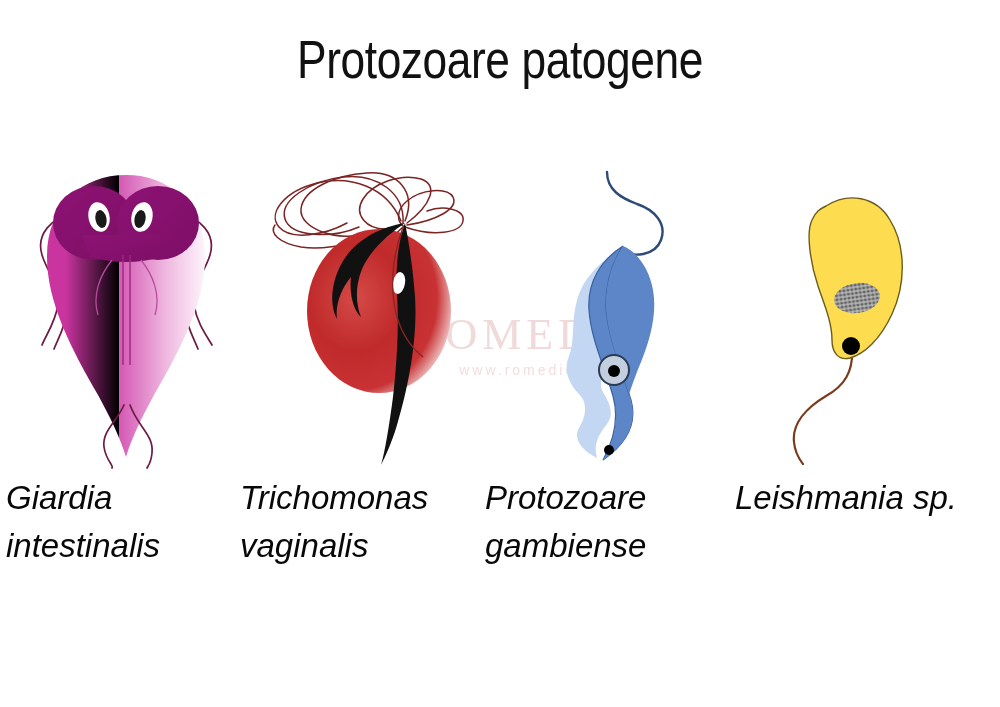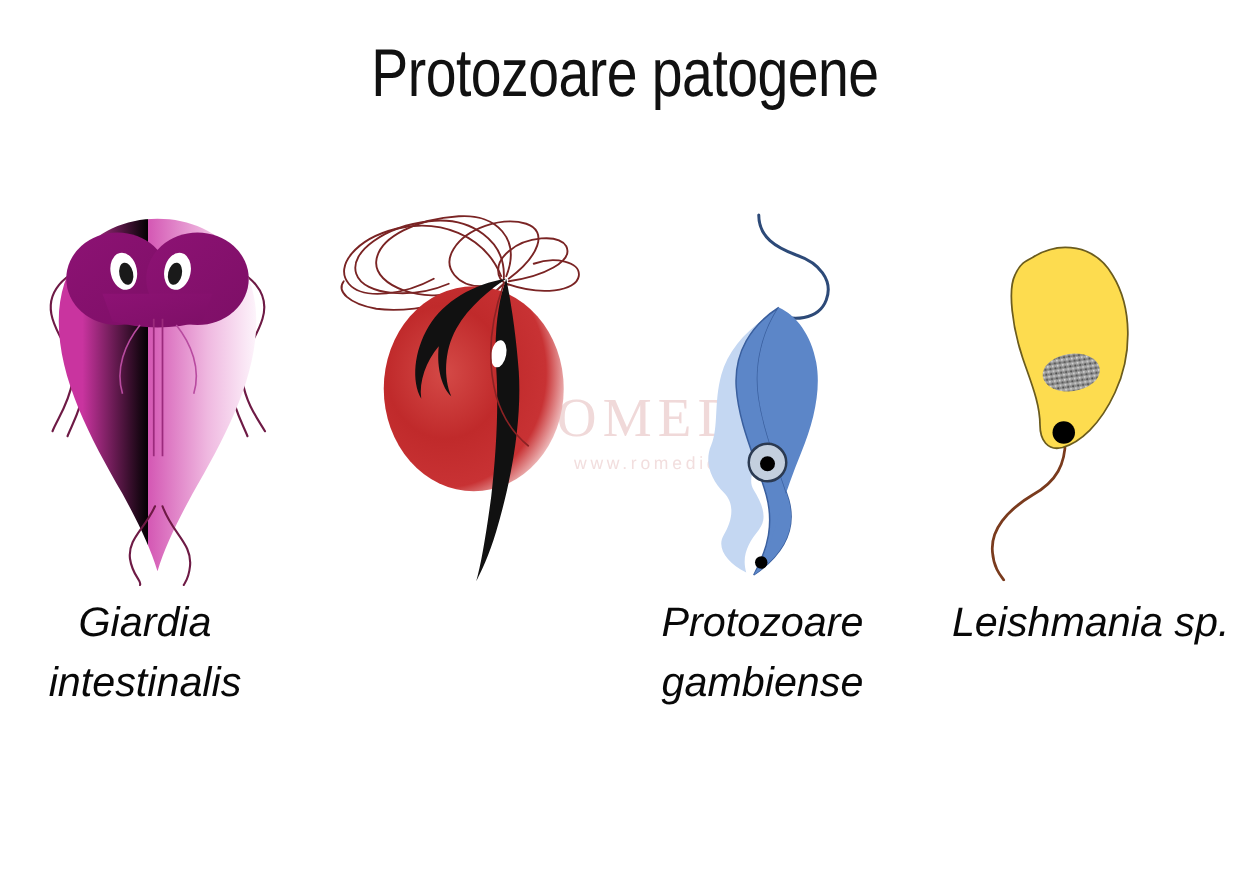--- a/index.html
+++ b/index.html
@@ -28,21 +28,20 @@
     letter-spacing: -0.5px;
     transform: scaleX(0.82);
     transform-origin: center top;
     white-space: nowrap;
   }
   .figure {
     position: absolute;
   }
   .caption {
     position: absolute;
-    text-align: center;
     font-family: "Liberation Sans", sans-serif;
     font-style: italic;
     font-size: 33px;
     line-height: 48px;
     color: #080808;
     white-space: pre-line;
   }
   #cap-giardia { left: 6px;  top: 474px; width: 220px; }
   #cap-tricho  { left: 240px; top: 474px; width: 250px; }
   #cap-trypa   { left: 485px; top: 474px; width: 250px; }
@@ -170,20 +169,22 @@
     <path d="M150,58 C154,78 158,104 160,132 C162,162 158,206 142,260 C136,280 130,292 126,300
              C130,286 134,262 138,232 C142,198 144,160 142,130 C140,100 144,74 150,58 Z" fill="#111111"></path>
 
     <ellipse cx="144" cy="118" rx="6" ry="11" fill="#ffffff" transform="rotate(10 144 118)"></ellipse>
 
     <g fill="none" stroke="#8b2224" stroke-width="1.3">
       <path d="M148,62 C138,90 134,122 142,152 C148,172 158,184 168,192"></path>
     </g>
   </svg>
 
+  <div class="caption" id="cap-tricho">Trichomonas
+vaginalis</div>
 
   <svg class="figure" style="left:545px; top:160px;" width="150" height="310" viewBox="0 0 150 310">
 
     <path d="M62,12 C62,30 76,38 92,44 C110,50 122,64 116,80 C110,96 88,98 76,90" fill="none" stroke="#2d4a78" stroke-width="2.4" stroke-linecap="round"></path>
 
     <path d="M78,88 C56,100 38,118 32,140 C26,162 30,182 24,196
              C18,210 24,224 34,234 C44,244 40,258 34,268
              C28,278 36,290 52,298
              C48,284 54,274 62,264 C70,254 64,242 58,232
              C52,222 60,210 70,200 C80,190 74,172 72,154

